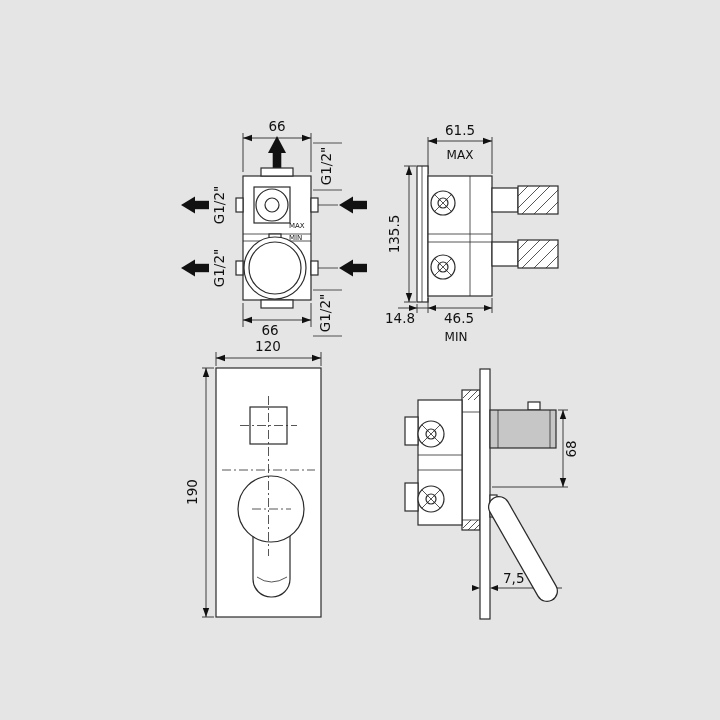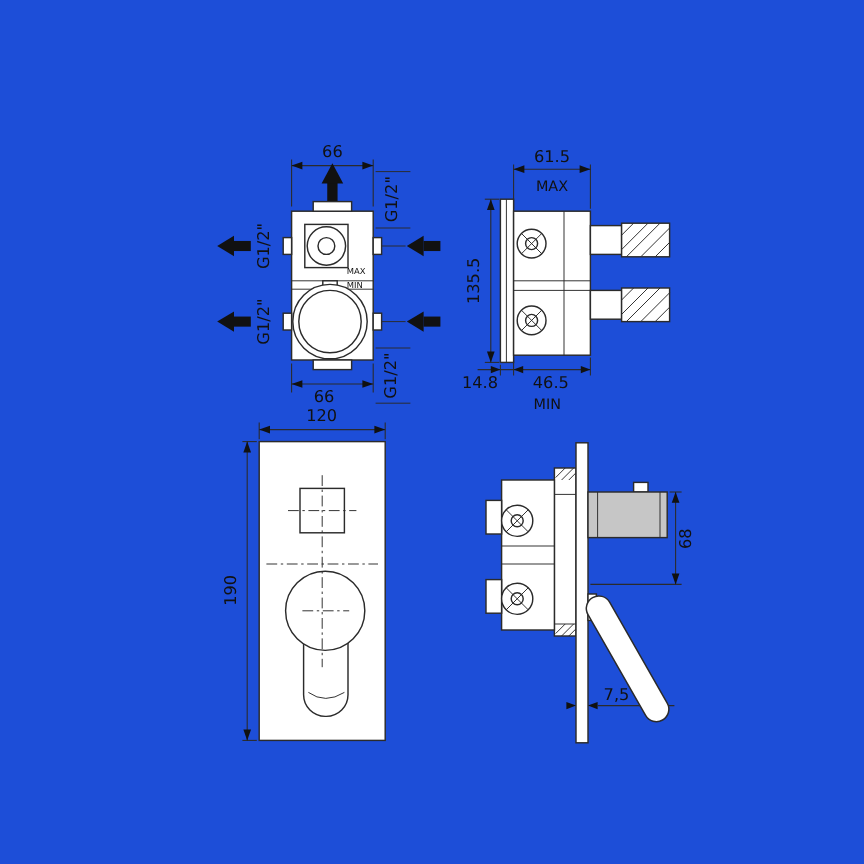--- a/index.html
+++ b/index.html
@@ -1,16 +1,16 @@
 <!DOCTYPE html>
 <html><head>
 <meta charset="utf-8">
 <style>
   html,body{margin:0;padding:0;background:#fff}
-  .stage{width:720px;height:720px;background:#1d4ed8;position:relative;font-family:"DejaVu Sans","Liberation Sans",sans-serif}
+  .stage{width:720px;height:720px;background:#e5e5e5;position:relative;font-family:"DejaVu Sans","Liberation Sans",sans-serif}
   svg{display:block}
   .fillw{fill:#fff;stroke:#2b2b2b;stroke-width:1.2}
   .thin{fill:none;stroke:#2b2b2b;stroke-width:0.8}
   .dimln{fill:none;stroke:#2b2b2b;stroke-width:0.9}
   .dash{fill:none;stroke:#2b2b2b;stroke-width:0.8;stroke-dasharray:9 3 2 3}
   .arw{fill:#111;stroke:none}
   .blk{fill:#111;stroke:none}
   .gray{fill:#c6c6c6;stroke:#2b2b2b;stroke-width:1.2}
   text{fill:#111}
   .dim{font-size:13.5px}

